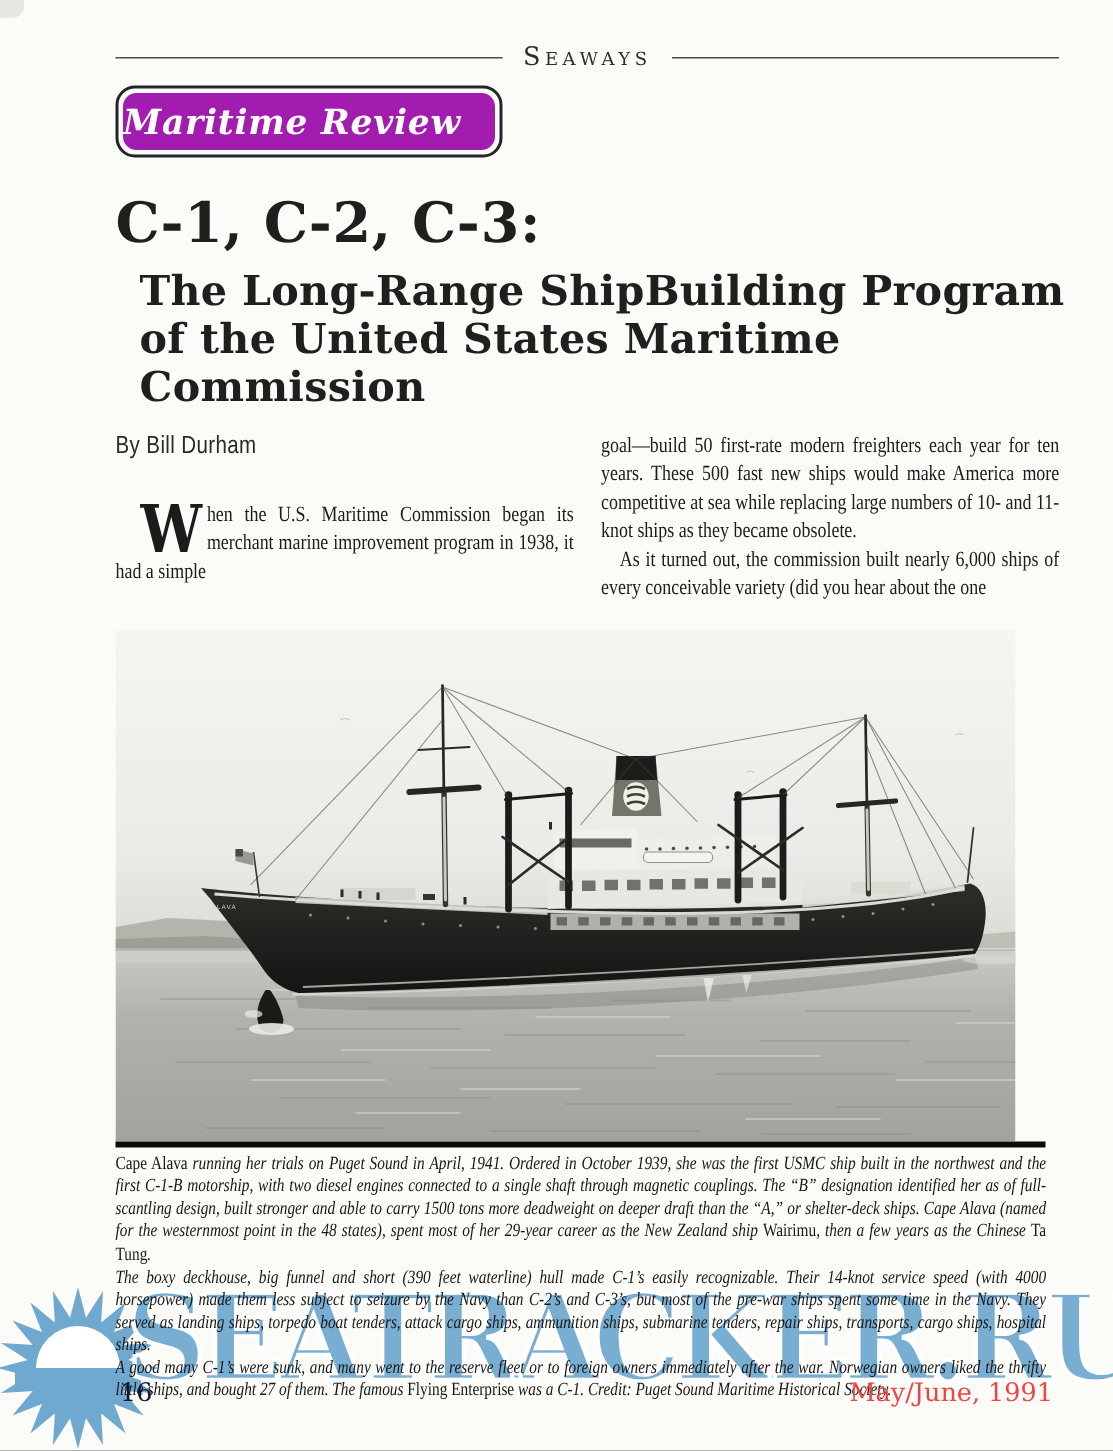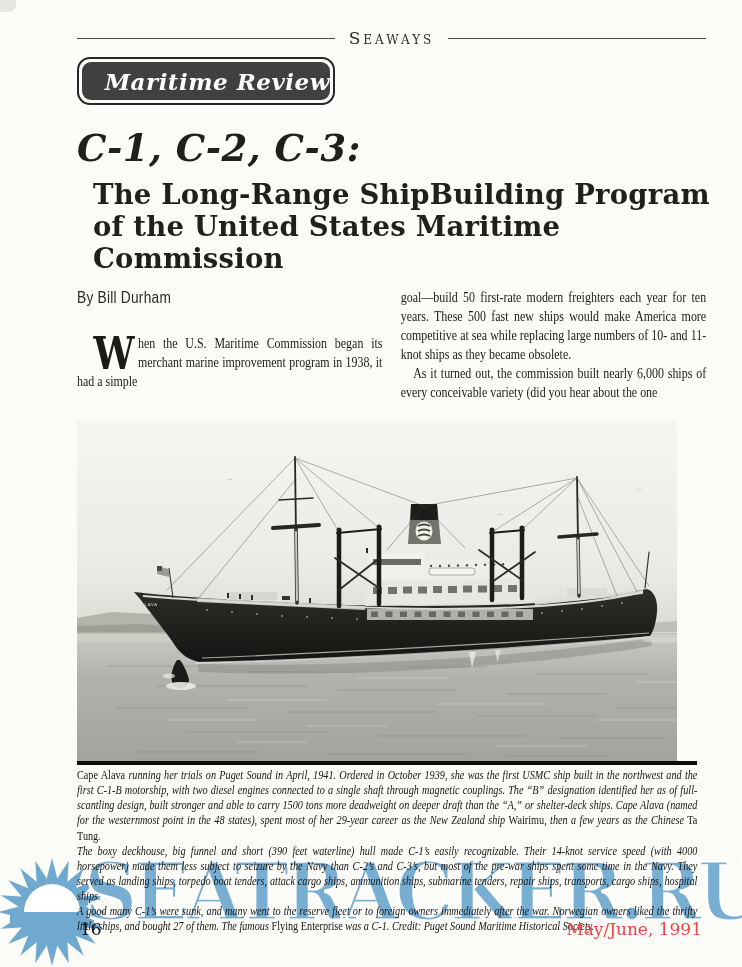--- a/index.html
+++ b/index.html
@@ -14,32 +14,32 @@
   .hdr-title{
     font-family:"DejaVu Serif",serif;font-variant:small-caps;letter-spacing:3px;
     font-size:17px;color:#2e2e2c;padding:0 14px;line-height:1;white-space:nowrap;
   }
   
   .badge-outer{
     position:absolute;left:77px;top:57px;width:248px;height:38px;
     border:2px solid #26262a;border-radius:13px;padding:3px;background:#fbfbf8;
   }
   .badge-inner{
-    width:100%;height:100%;background:#404040;border-radius:9px;
-    display:flex;align-items:center;justify-content:flex-end;
+    width:100%;height:100%;background:#a21caf;border-radius:9px;
+    display:flex;align-items:center;justify-content:flex-start;
   }
   .badge-inner span{
     font-family:"DejaVu Serif",serif;font-style:italic;font-weight:bold;
     font-size:23px;color:#fdfdfb;letter-spacing:.5px;
   }
   
   .title{
     position:absolute;left:77px;top:130px;
     font-family:"DejaVu Serif",serif;font-weight:bold;font-size:37px;
-    color:#201f1d;letter-spacing:.5px;line-height:1;font-style:italic;
+    color:#201f1d;letter-spacing:.5px;line-height:1;
   }
   .subtitle{
     position:absolute;left:93px;top:179px;width:632px;
     font-family:"DejaVu Serif",serif;font-weight:bold;font-size:27.5px;
     color:#201f1d;line-height:1.16;letter-spacing:.2px;
   }
   
   .columns{
     position:absolute;left:77px;top:288px;width:758px;
     transform:scaleX(.83);transform-origin:top left;

